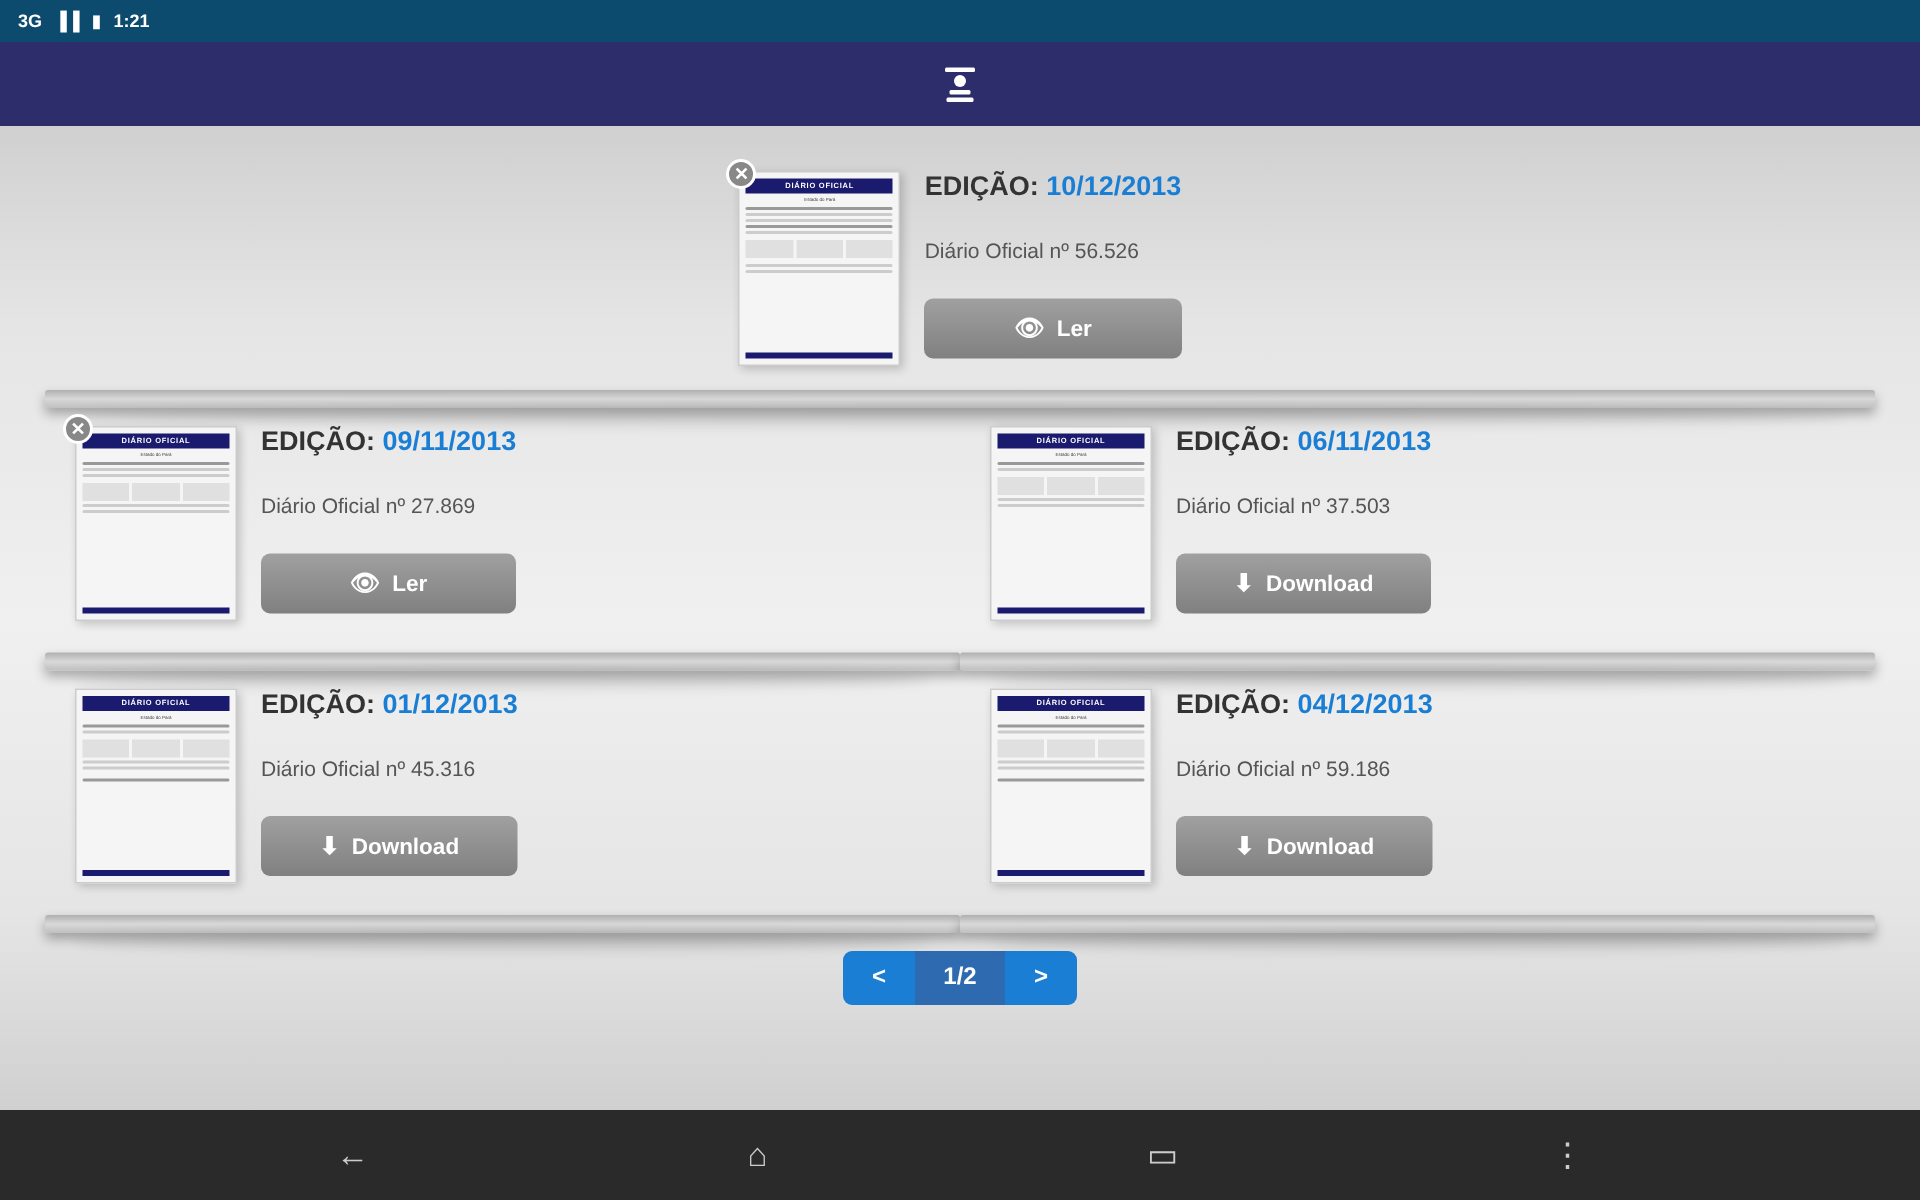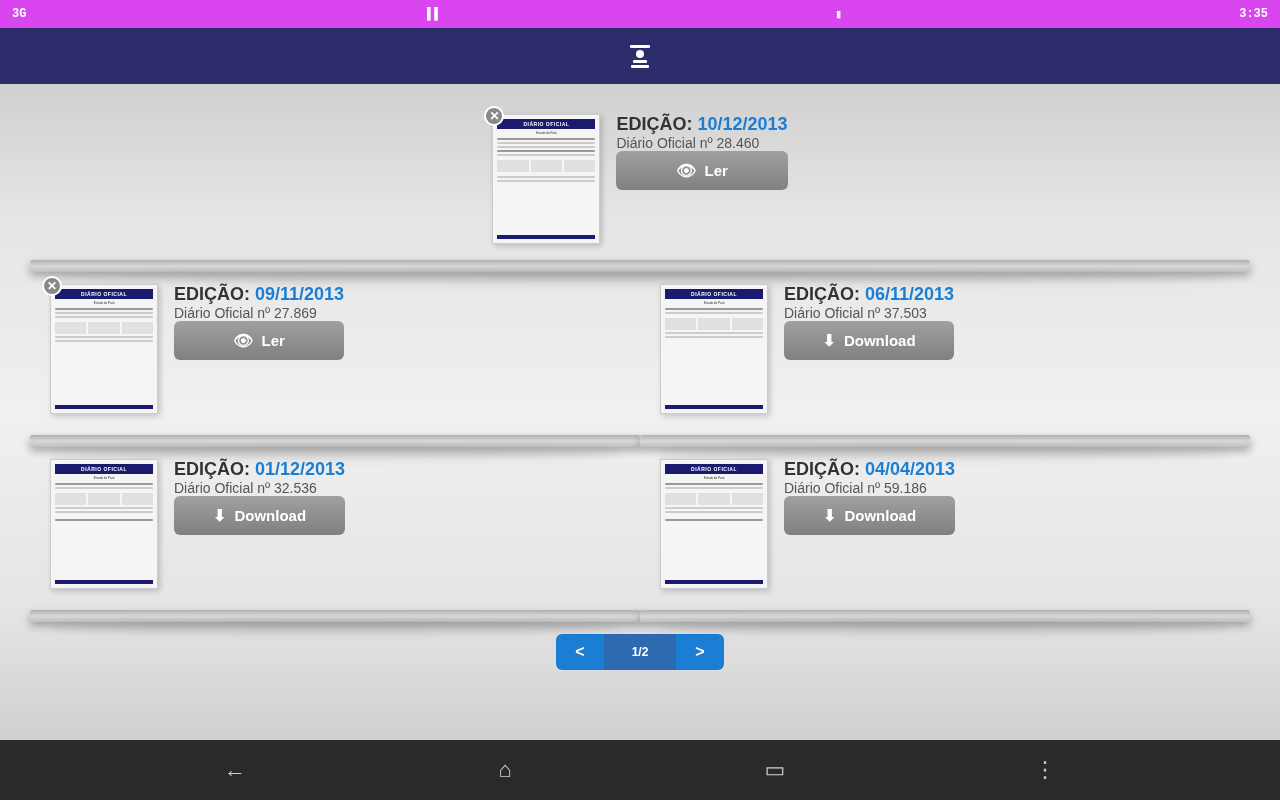--- a/index.html
+++ b/index.html
@@ -8,28 +8,27 @@
       height: 800px;
       background: #e8e8e8;
       font-family: Arial, sans-serif;
       overflow: hidden;
       display: flex;
       flex-direction: column;
     }
 
     
     .status-bar {
-      background: #d946ef;
+      background: #0c4a6e;
       height: 28px;
       display: flex;
       align-items: center;
-      justify-content: space-between;
+      justify-content: flex-start;
       padding: 0 12px;
       gap: 8px;
-      font-family: Liberation Mono, monospace;
     }
     .status-bar-text {
       color: white;
       font-size: 12px;
       font-weight: bold;
     }
     .battery-icon {
       color: white;
       font-size: 12px;
     }
@@ -195,21 +194,21 @@
       color: white;
       font-size: 12px;
       font-weight: bold;
       cursor: pointer;
       z-index: 10;
       border: 2px solid white;
     }
     .edition-info {
       display: flex;
       flex-direction: column;
-      gap: 0;
+      gap: 24px;
     }
     .edition-label {
       font-size: 18px;
       font-weight: bold;
     }
     .edition-label .label-prefix {
       color: #333;
     }
     .edition-label .label-date {
       color: #1a7fd4;
@@ -294,39 +293,39 @@
       background: #1a7fd4;
       color: white;
       font-size: 16px;
       font-weight: bold;
       cursor: pointer;
       border: none;
     }
     .page-btn-prev { border-radius: 6px 0 0 6px; }
     .page-btn-next { border-radius: 0 6px 6px 0; }
     .page-current {
-      width: 72px;
+      width: 60px;
       height: 36px;
       display: flex;
       align-items: center;
       justify-content: center;
       background: #2d6ab0;
       color: white;
-      font-size: 12px;
+      font-size: 16px;
       font-weight: bold;
     }
   </style>
 </head>
 <body>
 
 <div class="status-bar">
   <span class="status-bar-text">3G</span>
   <span class="status-bar-text">▐▐</span>
   <span class="battery-icon">▮</span>
-  <span class="status-bar-text">3:35</span>
+  <span class="status-bar-text">1:21</span>
 </div>
 
 <div class="top-bar">
   <div class="app-logo">
     <div class="logo-bars">
       <div class="logo-bar logo-bar-1"></div>
       <div class="logo-knot"></div>
       <div class="logo-bar logo-bar-2"></div>
       <div class="logo-bar logo-bar-3"></div>
     </div>
@@ -359,21 +358,21 @@
           <div class="cover-footer">
             <div class="cover-footer-bar"></div>
           </div>
         </div>
       </div>
       <div class="edition-info">
         <div class="edition-label">
           <span class="label-prefix">EDIÇÃO:</span>
           <span class="label-date">10/12/2013</span>
         </div>
-        <div class="edition-number">Diário Oficial nº 28.460</div>
+        <div class="edition-number">Diário Oficial nº 56.526</div>
         <button class="action-btn btn-read">
           <span class="btn-icon">👁</span>
           <span>Ler</span>
         </button>
       </div>
     </div>
     <div class="shelf-surface"></div>
     <div class="shelf-shadow"></div>
   </div>
 
@@ -473,21 +472,21 @@
           <div class="cover-footer">
               <div class="cover-footer-bar"></div>
             </div>
         </div>
       </div>
       <div class="edition-info">
         <div class="edition-label">
           <span class="label-prefix">EDIÇÃO:</span>
           <span class="label-date">01/12/2013</span>
         </div>
-        <div class="edition-number">Diário Oficial nº 32.536</div>
+        <div class="edition-number">Diário Oficial nº 45.316</div>
         <button class="action-btn btn-download">
           <span class="btn-icon">⬇</span>
           <span>Download</span>
         </button>
       </div>
       <div class="shelf-surface"></div>
       <div class="shelf-shadow"></div>
     </div>
 
     <div class="shelf edition-row">
@@ -508,21 +507,21 @@
             <div class="cover-line cover-line-dark" style="margin-top:4px"></div>
           </div>
           <div class="cover-footer">
               <div class="cover-footer-bar"></div>
             </div>
         </div>
       </div>
       <div class="edition-info">
         <div class="edition-label">
           <span class="label-prefix">EDIÇÃO:</span>
-          <span class="label-date">04/04/2013</span>
+          <span class="label-date">04/12/2013</span>
         </div>
         <div class="edition-number">Diário Oficial nº 59.186</div>
         <button class="action-btn btn-download">
           <span class="btn-icon">⬇</span>
           <span>Download</span>
         </button>
       </div>
       <div class="shelf-surface"></div>
       <div class="shelf-shadow"></div>
     </div>

